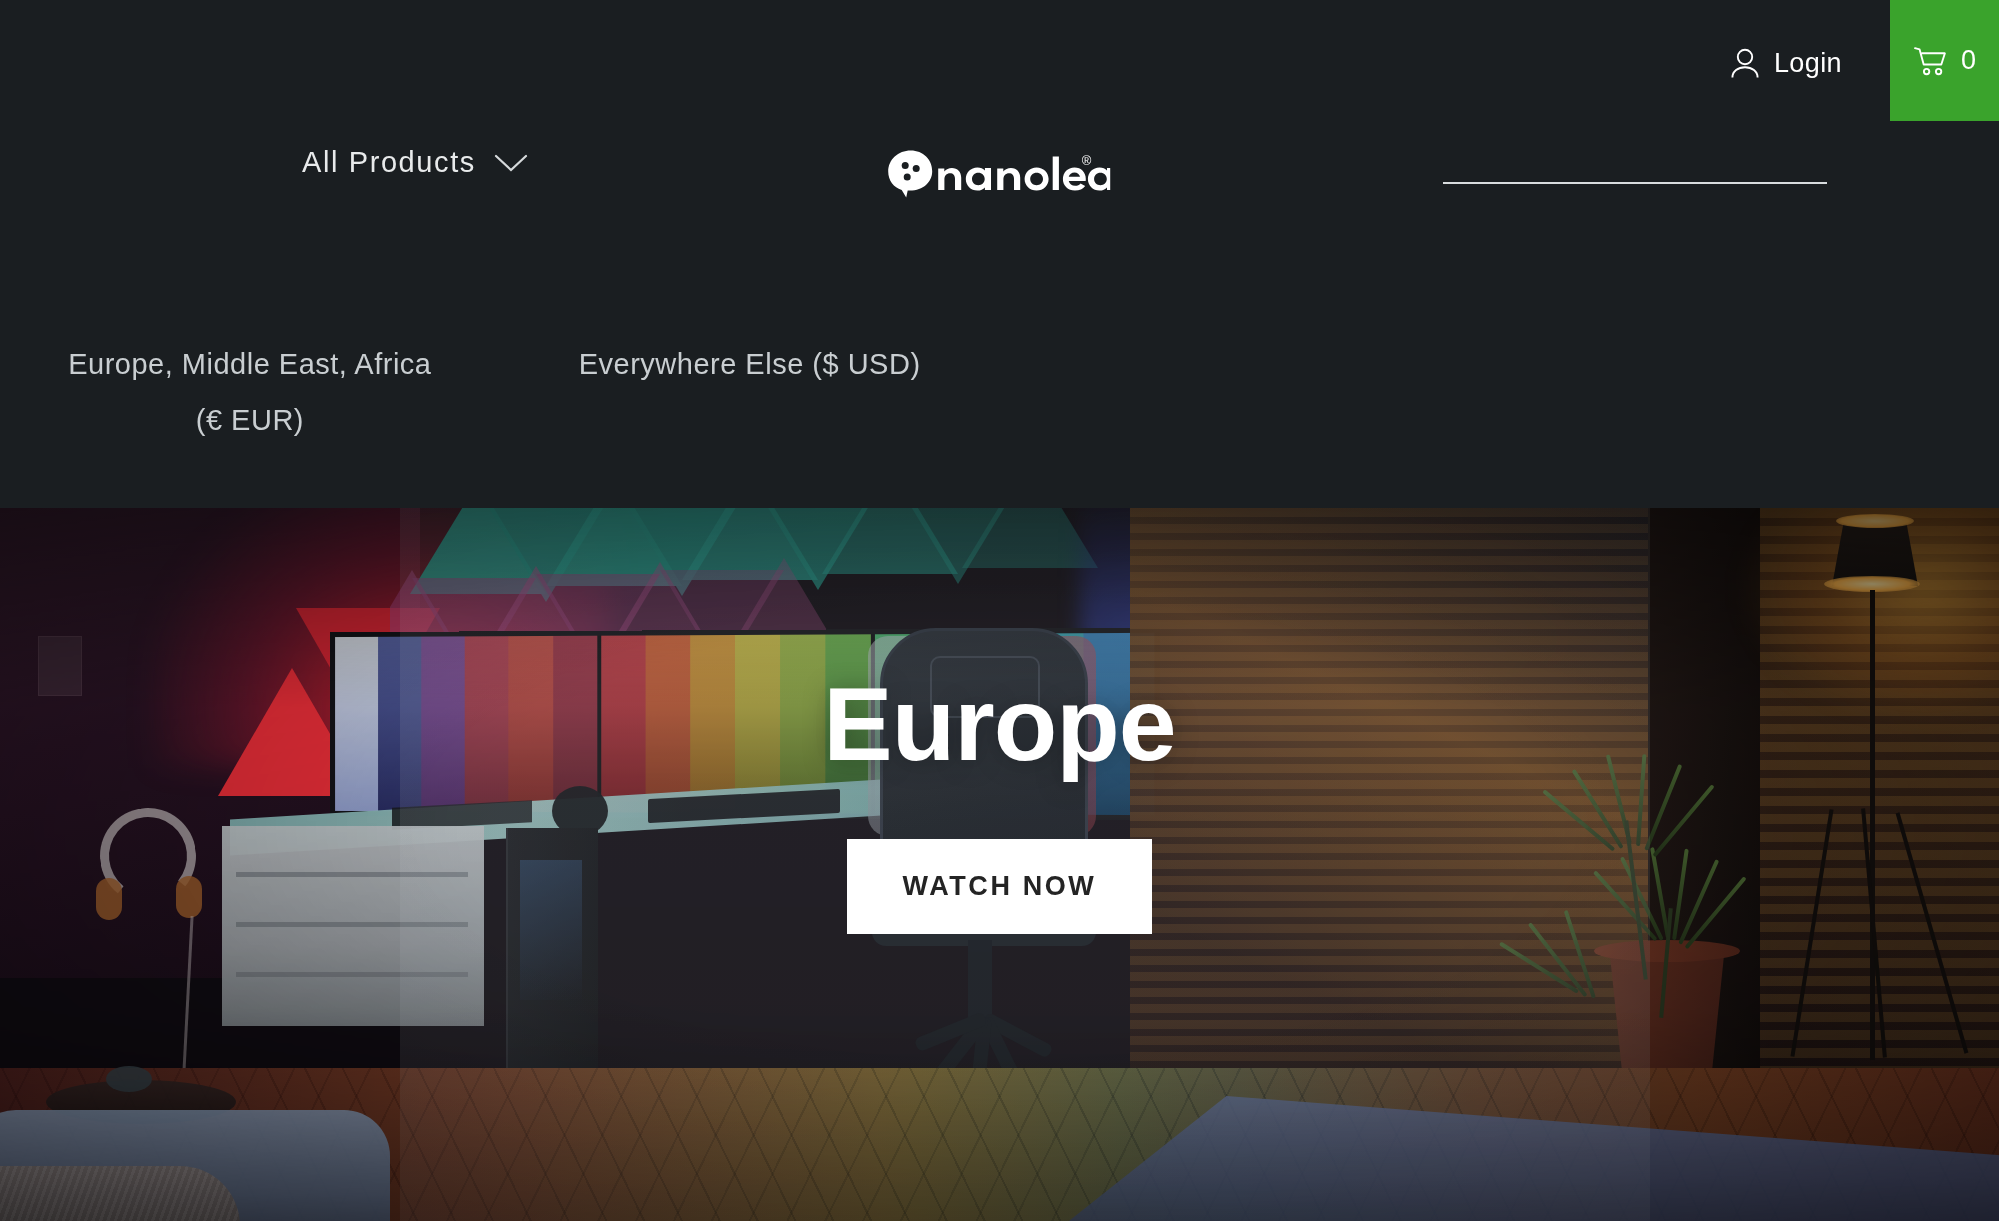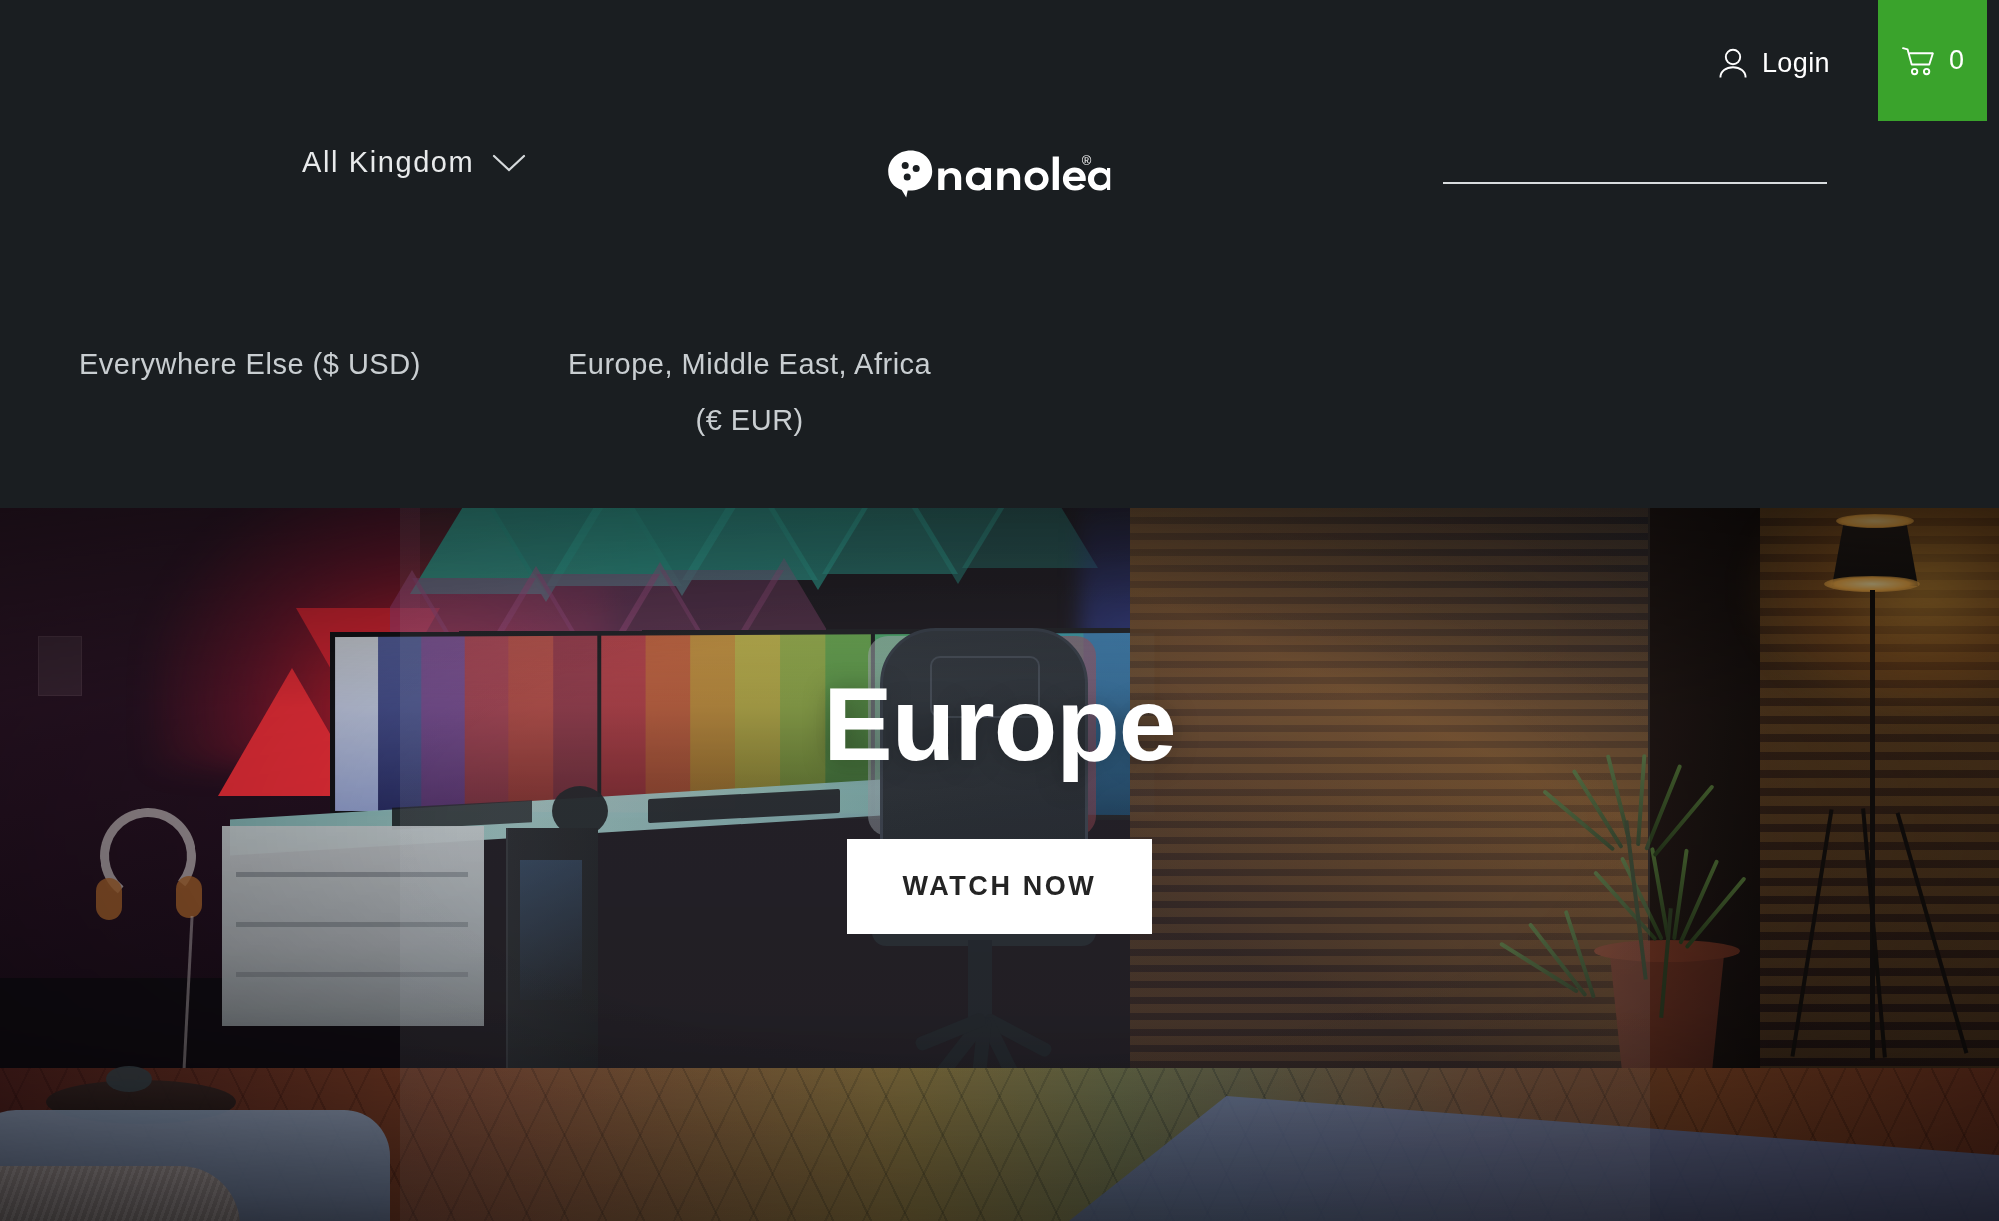--- a/index.html
+++ b/index.html
@@ -11,21 +11,21 @@
     font-family:"Liberation Sans", sans-serif;
     -webkit-font-smoothing:antialiased;
   }
 
   
   .topbar {
     position:absolute; top:0; left:0; width:1999px; height:122px;
     background:#1a1e21;
   }
   .topbar-right {
-    position:absolute; right:12px; top:0; height:122px;
+    position:absolute; right:0; top:0; height:122px;
     display:flex; align-items:flex-start;
   }
   .login-link {
     display:flex; align-items:center; gap:13px;
     color:#ffffff; font-size:27px; font-weight:400;
     letter-spacing:.4px;
     margin-top:46px; margin-right:48px;
     cursor:pointer;
   }
   .login-icon { width:32px; height:34px; display:block; }
@@ -463,21 +463,21 @@
       </span>
       <span class="cart-count">0</span>
     </div>
 
   </div>
 </div>
 
 <div class="navrow">
 
   <div class="nav-all-products">
-    <span>All Kingdom</span>
+    <span>All Products</span>
     <span>
       <svg class="chev" width="34" height="20" viewBox="0 0 34 20" fill="none" stroke="#d5d9db" stroke-width="2.2" stroke-linecap="round">
         <path d="M2 3l15 14L32 3"></path>
       </svg>
     </span>
   </div>
 
   <div class="brand">
     <svg width="230" height="54" viewBox="0 0 230 54" fill="none" aria-hidden="true">
 
@@ -501,22 +501,22 @@
     <span style="color:#fff;font-size:13px;position:relative;top:-13px;left:-28px;">®</span>
   </div>
 
   <div class="shoploc">
     <div class="shoploc-underline"></div>
   </div>
 
 </div>
 
 <div class="locgrid">
+  <div class="locopt">Europe, Middle East, Africa (€ EUR)</div>
   <div class="locopt">Everywhere Else ($ USD)</div>
-  <div class="locopt">Europe, Middle East, Africa (€ EUR)</div>
 </div>
 
 <div class="hero">
 
   <div class="hero-photo">
 
     <div class="wall-left"></div>
     <div class="wall-glow-red"></div>
     <div class="panel-red-a"></div>
     <div class="panel-red-b"></div>

